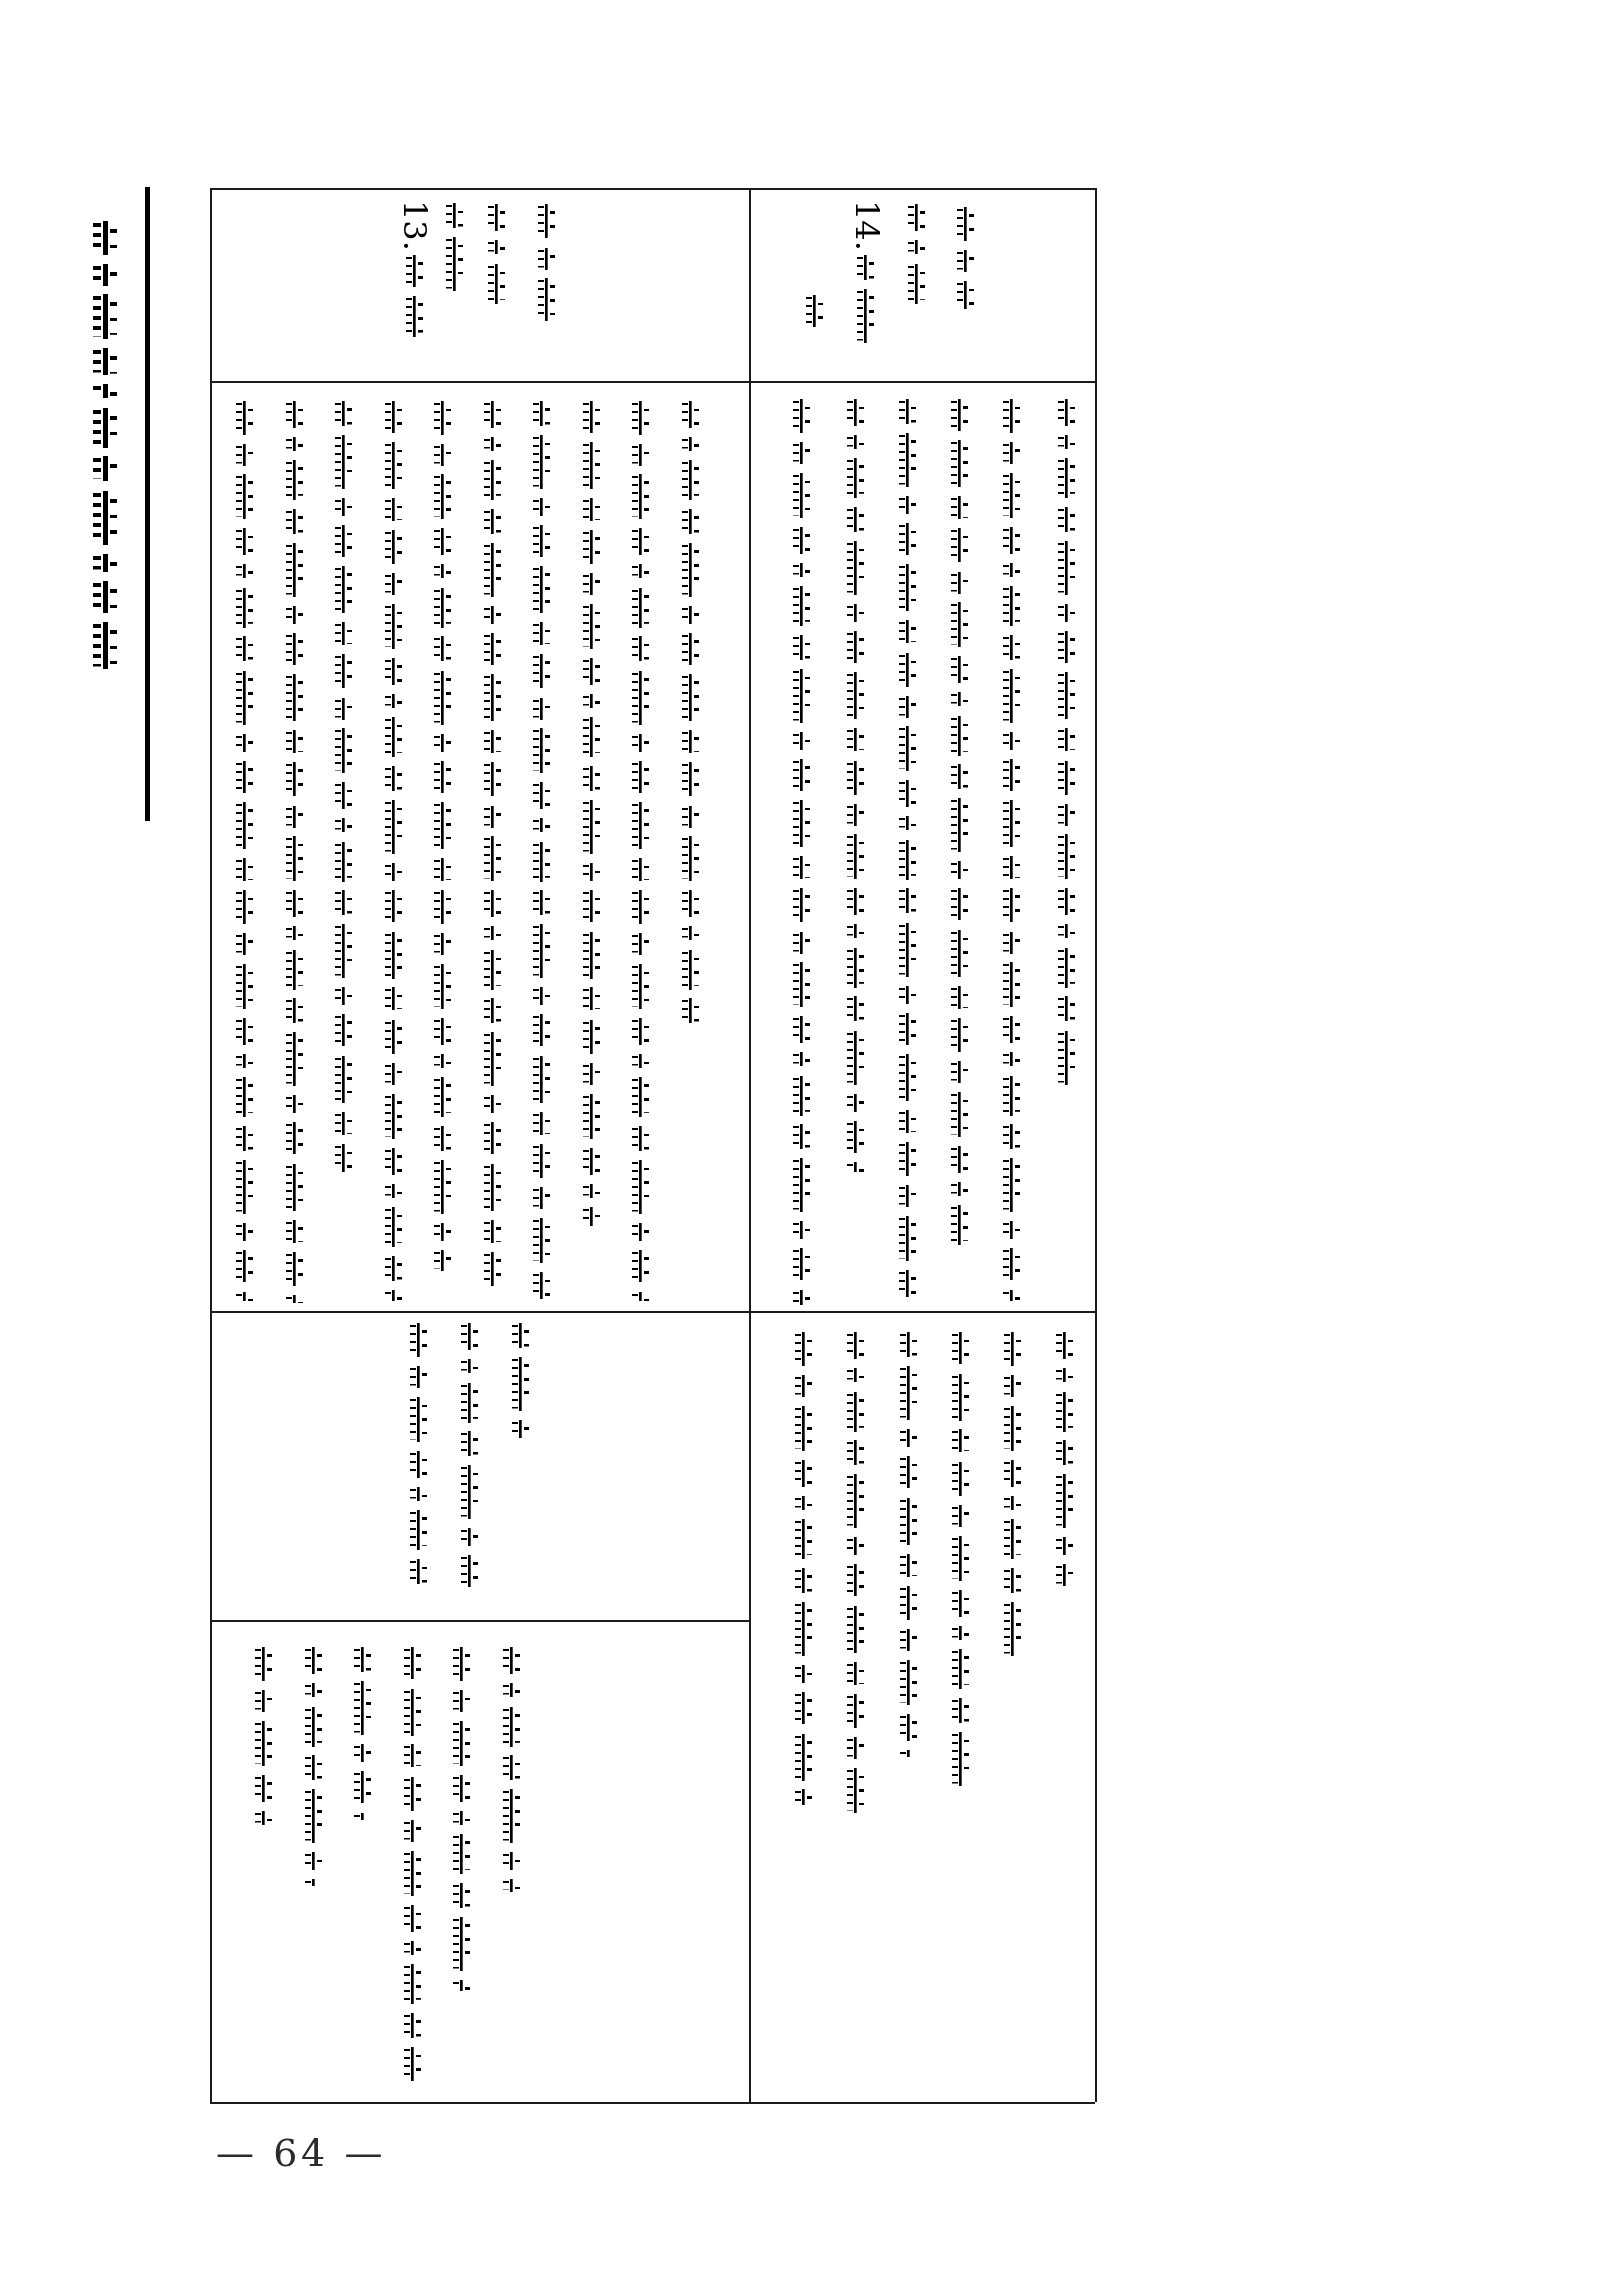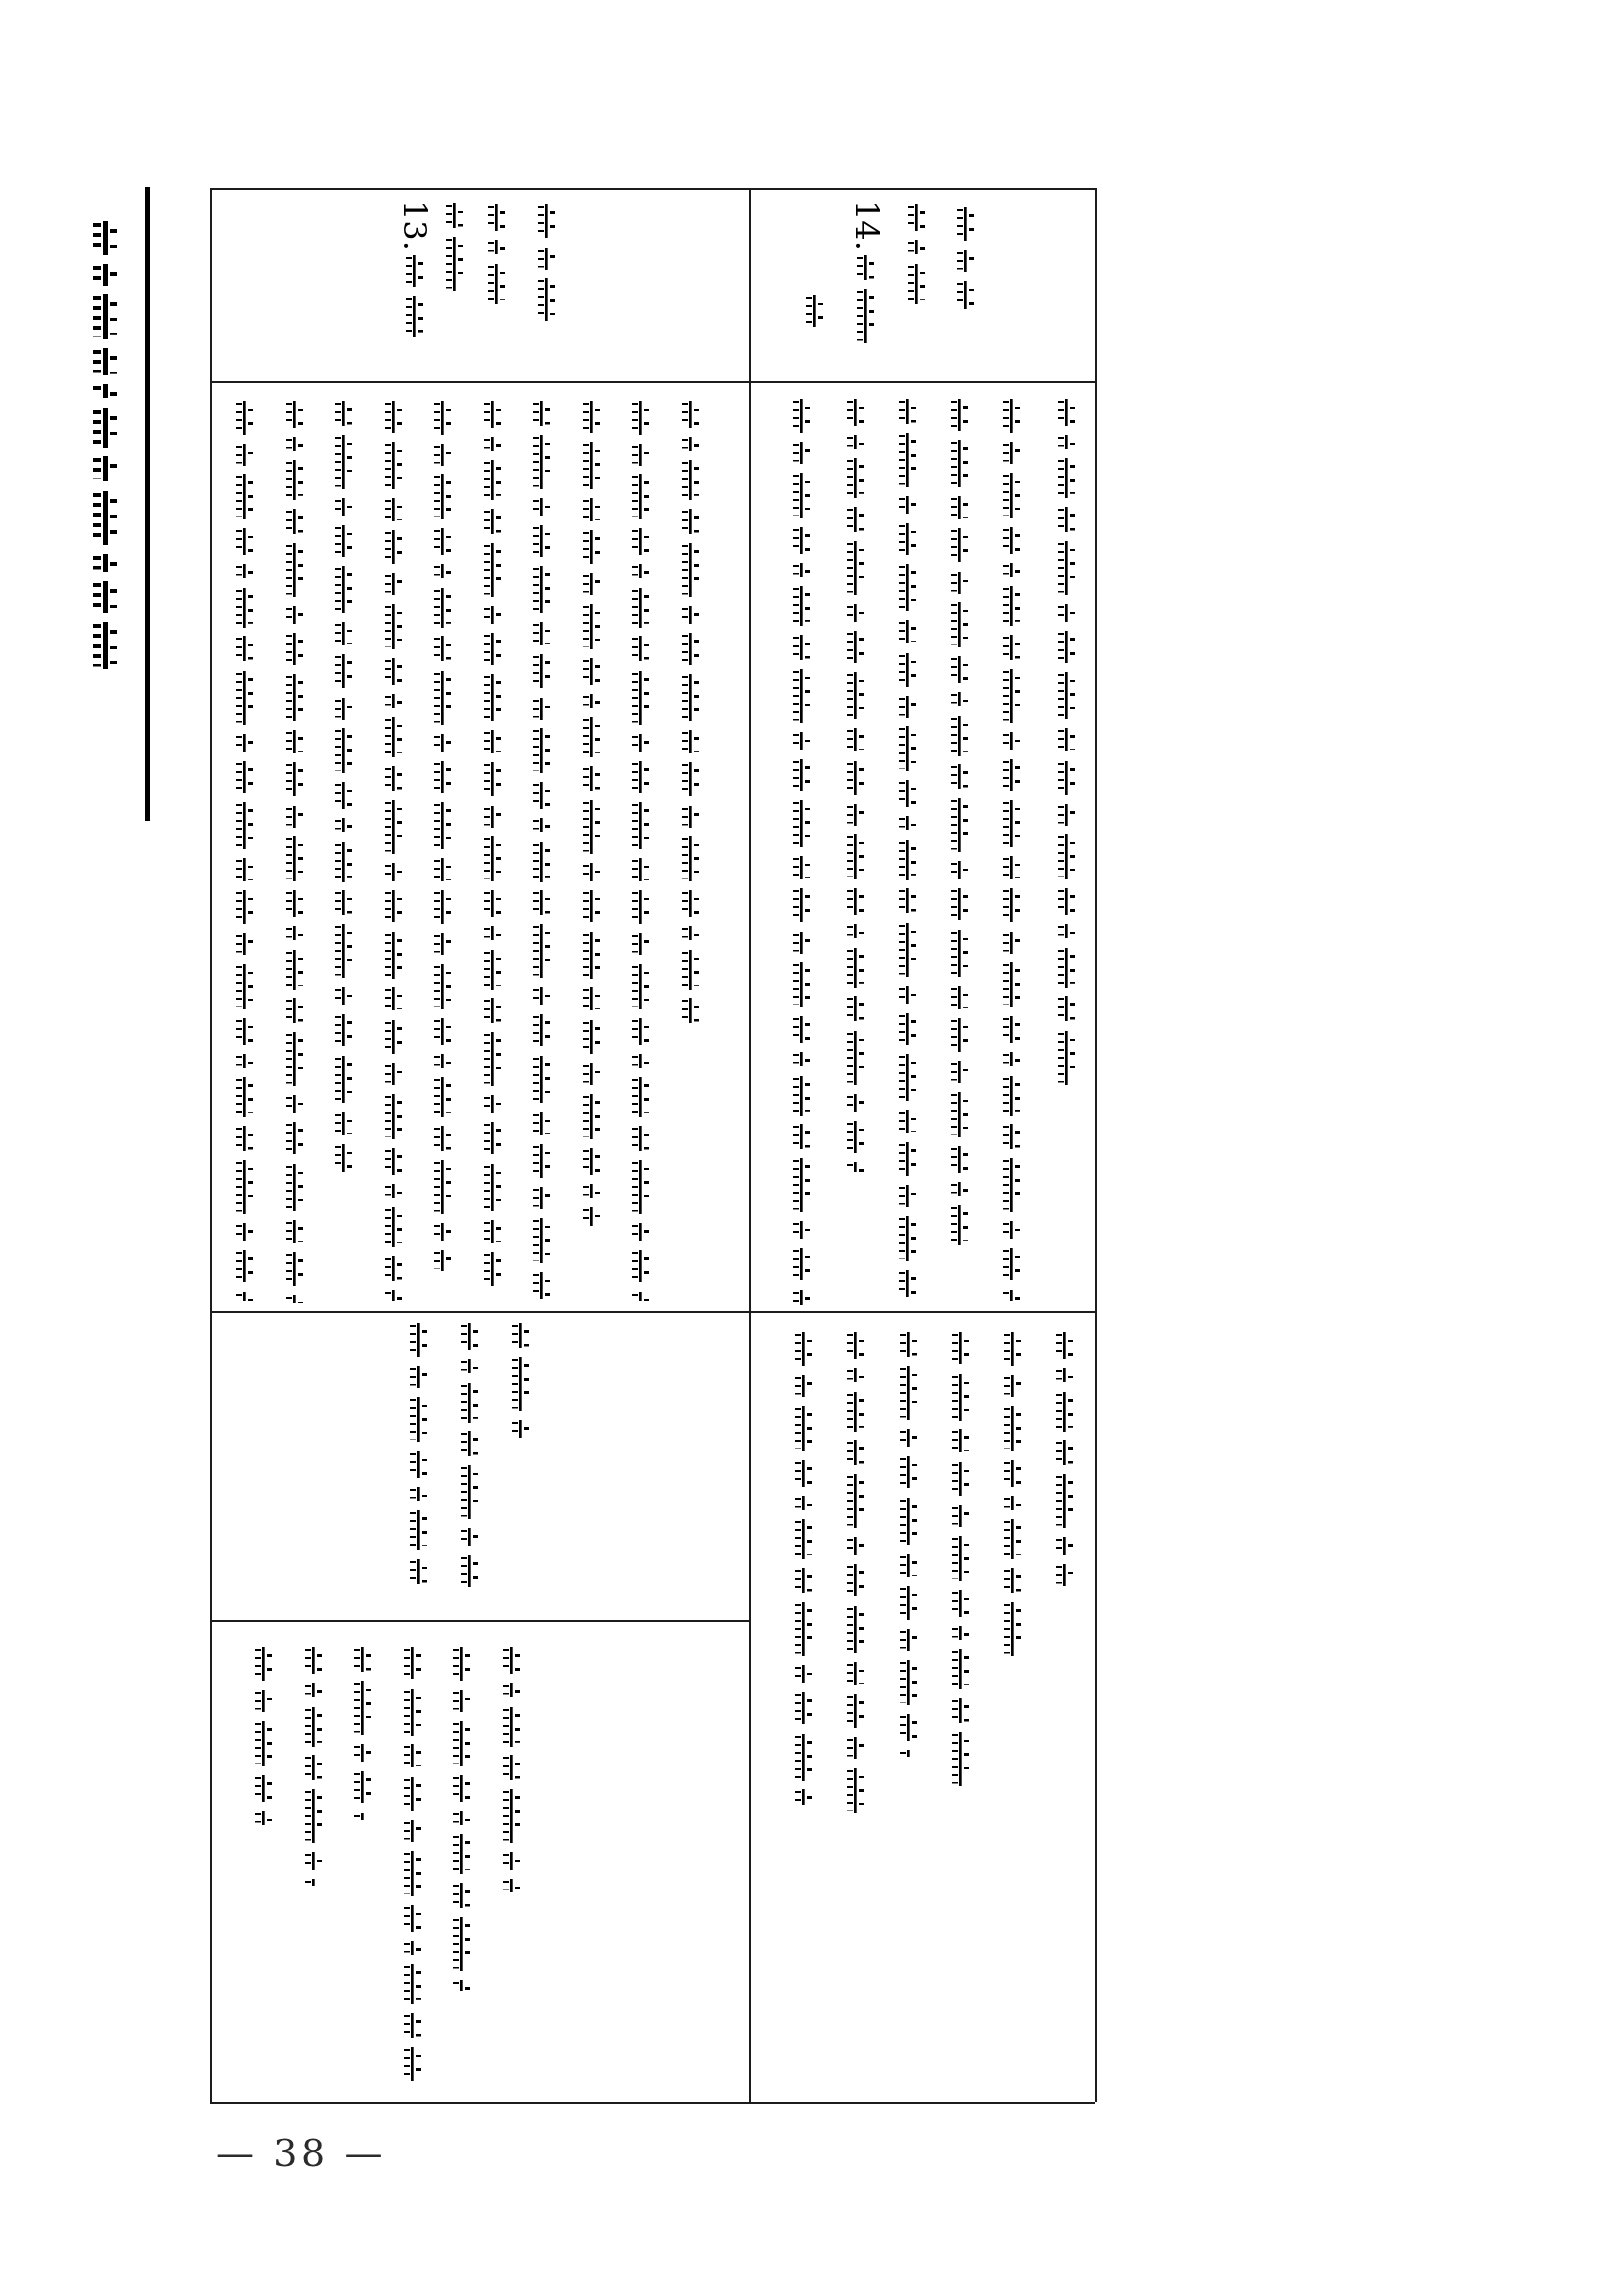--- a/index.html
+++ b/index.html
@@ -568,16 +568,16 @@
       <div class="w" style="position: absolute; left: 1051px; top: 1332px; width: 27px; height: 27px;"></div>
       <div class="w" style="position: absolute; left: 1051px; top: 1368px; width: 27px; height: 14.4px;"></div>
       <div class="w" style="position: absolute; left: 1051px; top: 1392px; width: 27px; height: 40px;"></div>
       <div class="w" style="position: absolute; left: 1051px; top: 1440px; width: 27px; height: 25px;"></div>
       <div class="w" style="position: absolute; left: 1051px; top: 1474px; width: 27px; height: 54px;"></div>
       <div class="w" style="position: absolute; left: 1051px; top: 1537px; width: 27px; height: 18px;"></div>
       <div class="w" style="position: absolute; left: 1051px; top: 1564px; width: 27px; height: 21.6px;"></div>
     </div>
 
   <div id="page-number">
-    <span>— 38 —</span>
+    <span>— 64 —</span>
   </div>
 </div>
 
 
 </body></html>

